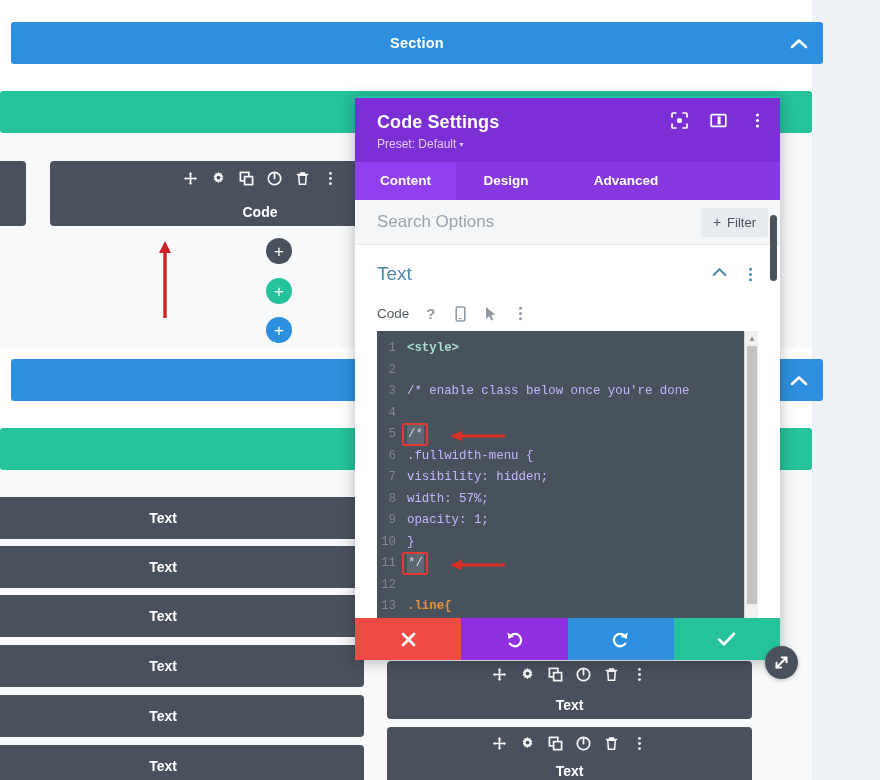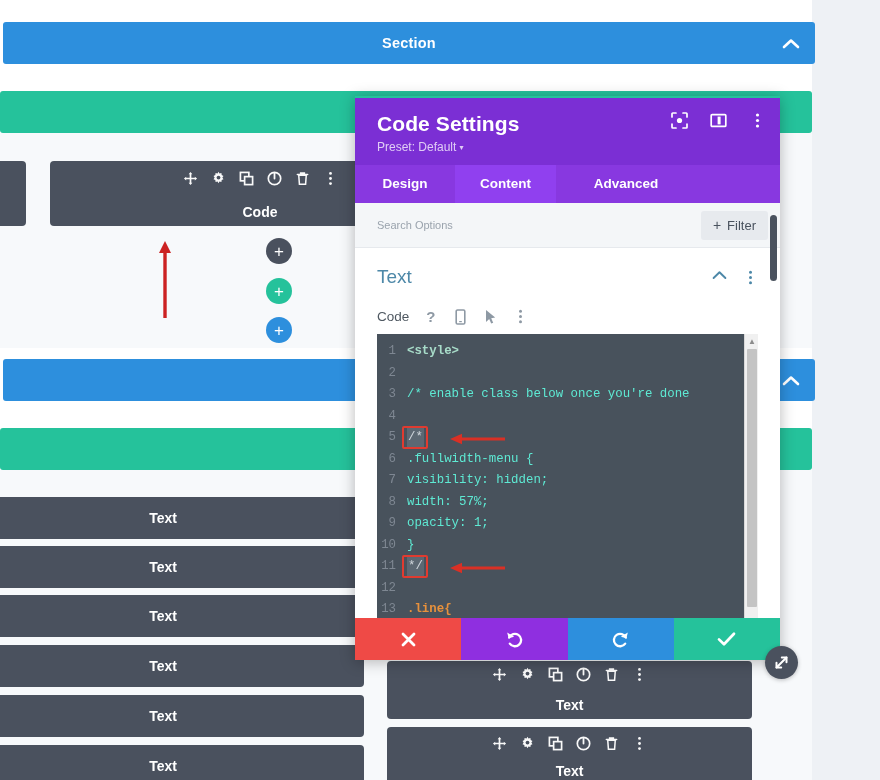--- a/index.html
+++ b/index.html
@@ -16,21 +16,21 @@
     position: absolute; left: 0; top: 0; width: 812px; height: 780px;
     background: #ffffff;
   }
   .page-gutter {
     position:absolute; left:812px; top:0; width:68px; height:780px;
     background:#eef1f5;
   }
 
   
   .section-bar {
-    position: absolute; left: 3px; width: 812px; height: 42px;
+    position: absolute; left: 11px; width: 812px; height: 42px;
     background: #2d8fdd; border-radius: 3px;
     display: flex; align-items: center; justify-content: center;
   }
   .section-bar .lbl {
     color: #fff; font-size: 14.5px; font-weight: bold; letter-spacing: .2px;
   }
   .section-chevron {
     position: absolute; right: 14px; top: 50%; transform: translateY(-50%);
     width: 20px; height: 20px; display:flex; align-items:center; justify-content:center;
   }
@@ -86,21 +86,21 @@
     width: 425px; height: 564px;
     background: #fff;
     box-shadow: 0 2px 14px rgba(0,0,0,.28);
     overflow: hidden;
   }
   .modal-topline { height:2px; background:#25c29b; }
   .modal-header {
     background: #7b2fd4; padding: 14px 18px 11px 22px; position:relative;
   }
   .modal-title {
-    color:#fff; font-size:21px; font-weight:bold; letter-spacing:.1px;
+    color:#fff; font-size:18px; font-weight:bold; letter-spacing:.1px;
   }
   .modal-preset {
     color:#e0ccf5; font-size:12px; margin-top:4px;
   }
   .preset-caret { font-size:8px; margin-left:3px; position:relative; top:-1px; }
   .header-icons {
     position:absolute; right:14px; top:14px;
     display:flex; align-items:center; gap:22px;
   }
   .header-icons .hi { width:17px; height:17px; display:block; cursor:pointer; }
@@ -117,21 +117,21 @@
   .tab.t2 { width: 140px; }
 
   
   .search-row {
     height:45px; background:#f4f6f8; border-bottom:1px solid #e6e9ed;
     display:flex; align-items:center; padding: 0 12px 0 22px;
     position:relative;
   }
   .search-input {
     border:none; background:transparent; outline:none;
-    font-family:"Liberation Sans", sans-serif; font-size:11px; color:#6d7682;
+    font-family:"Liberation Sans", sans-serif; font-size:17px; color:#6d7682;
     flex:1;
   }
   .search-input::placeholder { color:#9aa3ad; }
   .filter-btn {
     background:#e7eaee; border:none; border-radius:3px;
     color:#49525e; font-size:13px; font-family:"Liberation Sans", sans-serif;
     padding:7px 12px; display:flex; align-items:center; gap:6px; cursor:pointer;
   }
   .filter-btn .plus { font-size:14px; line-height:1; }
 
@@ -167,21 +167,21 @@
     padding: 7px 0 0 0; font-family:"Liberation Mono", monospace;
     font-size:12.4px; line-height:21.5px;
   }
   .cl { display:flex; white-space:pre; }
   .lnum {
     width:30px; min-width:30px; text-align:right; padding-right:11px;
     color:#7e8792;
   }
   .ctext { color:#c7ccd1; position:relative; }
   .ctext.tag { color:#a8dcc9; font-weight:bold; }
-  .ctext.cmt { color:#5eead4;text-align:center; }
+  .ctext.cmt { color:#c4b5fd;text-align:center; }
   .ctext.sel-token { color:#cfd6dc; background:#5c6873; padding:0 1px; }
   .ctext.orange { color:#e8913c; font-weight:bold; }
   .hlbox {
     position:absolute; border:2px solid #e03b30;
     border-radius:2px;
   }
   .code-arrow { position:absolute; }
   .code-scroll {
     position:absolute; right:0; top:0; width:14px; height:289px;
     background:#f0f0f0; border-left:1px solid #d8d8d8;
@@ -449,22 +449,22 @@
           <svg width="17" height="17" viewBox="0 0 17 17">
               <circle cx="8.5" cy="3" r="1.6" fill="#fff"></circle>
               <circle cx="8.5" cy="8.5" r="1.6" fill="#fff"></circle>
               <circle cx="8.5" cy="14" r="1.6" fill="#fff"></circle>
             </svg>
         </span>
       </div>
     </div>
 
     <div class="tabs">
+      <div class="tab t0">Content</div>
       <div class="tab t1">Design</div>
-      <div class="tab t0">Content</div>
       <div class="tab t2">Advanced</div>
     </div>
 
     <div class="search-row">
       <input class="search-input" placeholder="Search Options" style="">
       <button class="filter-btn">
         <span class="plus">+</span>
         <span>Filter</span>
       </button>
     </div>

